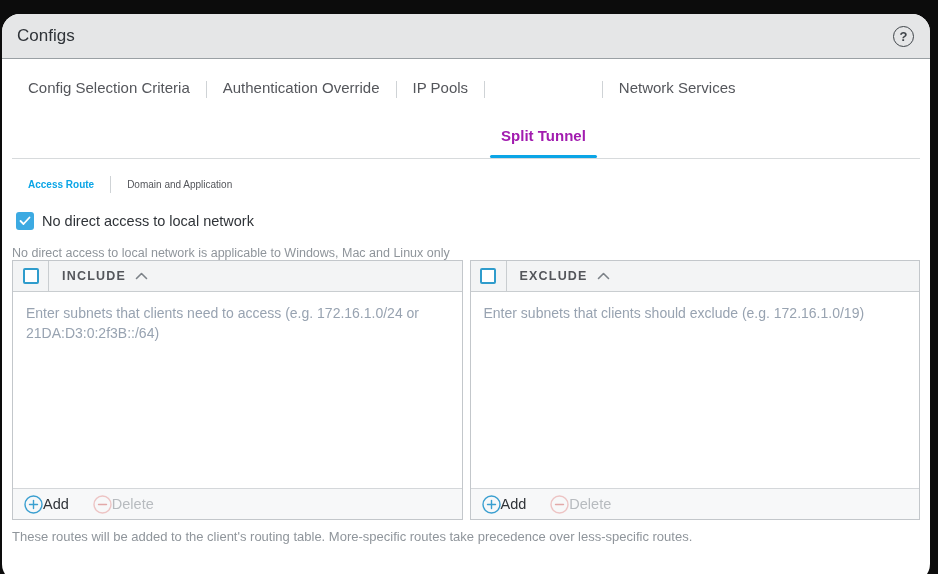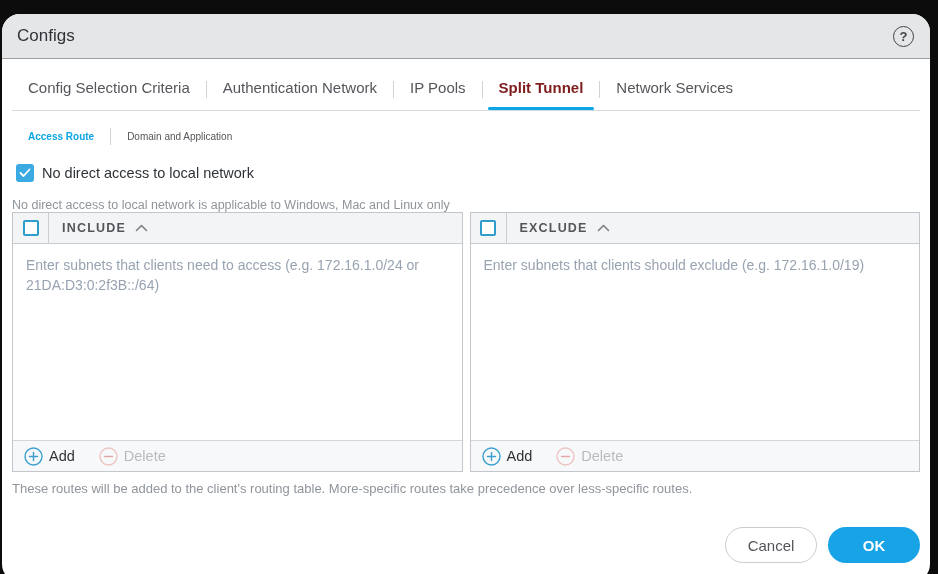--- a/index.html
+++ b/index.html
@@ -21,21 +21,21 @@
     width:21px; height:21px; border:1.6px solid #3f4449; border-radius:50%;
     display:flex; align-items:center; justify-content:center;
     font-size:13px; font-weight:bold; color:#3f4449; background:transparent; cursor:pointer;
   }
 
   .content { padding:0 10px; }
 
   
   .tabs { display:flex; align-items:flex-start; padding-top:20px; border-bottom:1px solid #d7dadc; }
   .tab { position:relative; padding:0 16px 14px; font-size:15px; color:#54565b; cursor:pointer; white-space:nowrap; }
-  .tab.active { color:#7f1d1d; font-weight:bold; }
+  .tab.active { color:#a21caf; font-weight:bold;margin-top:48px; }
   .tab.active::after {
     content:""; position:absolute; left:5px; right:5px; bottom:0; height:3px;
     background:#0ba5e6; border-radius:2px;
   }
   .vsep { width:1px; height:17px; background:#cfd3d6; margin-top:2px; }
 
   
   .subtabs { display:flex; align-items:center; margin-top:17px; }
   .subtab { padding:0 16px; font-size:10px; color:#54565b; cursor:pointer; }
   .subtab.active { color:#0ba5e6; font-weight:bold; }
@@ -55,21 +55,21 @@
   .panels { display:flex; gap:7px; margin-top:0; height:260px; }
   .panel { flex:1; border:1px solid #c3c7cb; display:flex; flex-direction:column; background:#fff; }
   .panel-header { height:31px; background:#f3f4f5; border-bottom:1px solid #c9cdd0; display:flex; align-items:center; flex:0 0 auto; }
   .cb-cell { width:36px; height:100%; display:flex; align-items:center; justify-content:center; border-right:1px solid #c9cdd0; }
   .hdr-checkbox { width:16px; height:16px; background:#fff; border:2px solid #2f9ccc; border-radius:2px; cursor:pointer; }
   .hdr-label { margin-left:13px; font-size:12.5px; font-weight:600; letter-spacing:1.2px; color:#54565b; cursor:pointer; }
   .sort-icon { margin-left:9px; display:flex; cursor:pointer; }
   .panel-body { flex:1; padding:11px 13px; overflow:hidden; }
   .placeholder { font-size:14px; color:#98a3b1; line-height:1.45; }
   .panel-footer { height:31px; background:#f7f8f9; border-top:1px solid #d4d7da; display:flex; align-items:center; padding:0 11px; gap:24px; flex:0 0 auto; }
-  .tool-btn { display:flex; align-items:center; gap:6px; cursor:pointer; background:none; border:none; font-family:inherit; }
+  .tool-btn { display:flex; align-items:center; cursor:pointer; background:none; border:none; font-family:inherit; }
   .tool-btn .lbl { font-size:14.5px; color:#2f3338; }
   .tool-btn.disabled .lbl { color:#b7bbbf; }
   .tool-btn svg { display:block; }
 
   .footer-note { margin-top:9px; font-size:13px; color:#8f959b; }
 
   
   .actions { display:flex; justify-content:flex-end; gap:11px; margin-top:31px; padding-right:0; }
   .btn {
     min-width:92px; height:36px; border-radius:18px; font-size:15px;
@@ -86,21 +86,21 @@
   <div class="titlebar">
     <span class="title">Configs</span>
     <button class="help-btn">?</button>
   </div>
 
   <div class="content">
 
     <div class="tabs">
       <div class="tab">Config Selection Criteria</div>
       <div class="vsep"></div>
-      <div class="tab">Authentication Network</div>
+      <div class="tab">Authentication Override</div>
       <div class="vsep"></div>
       <div class="tab">IP Pools</div>
       <div class="vsep"></div>
       <div class="tab active">Split Tunnel</div>
       <div class="vsep"></div>
       <div class="tab">Network Services</div>
     </div>
 
     <div class="subtabs">
       <div class="subtab active">Access Route</div>

